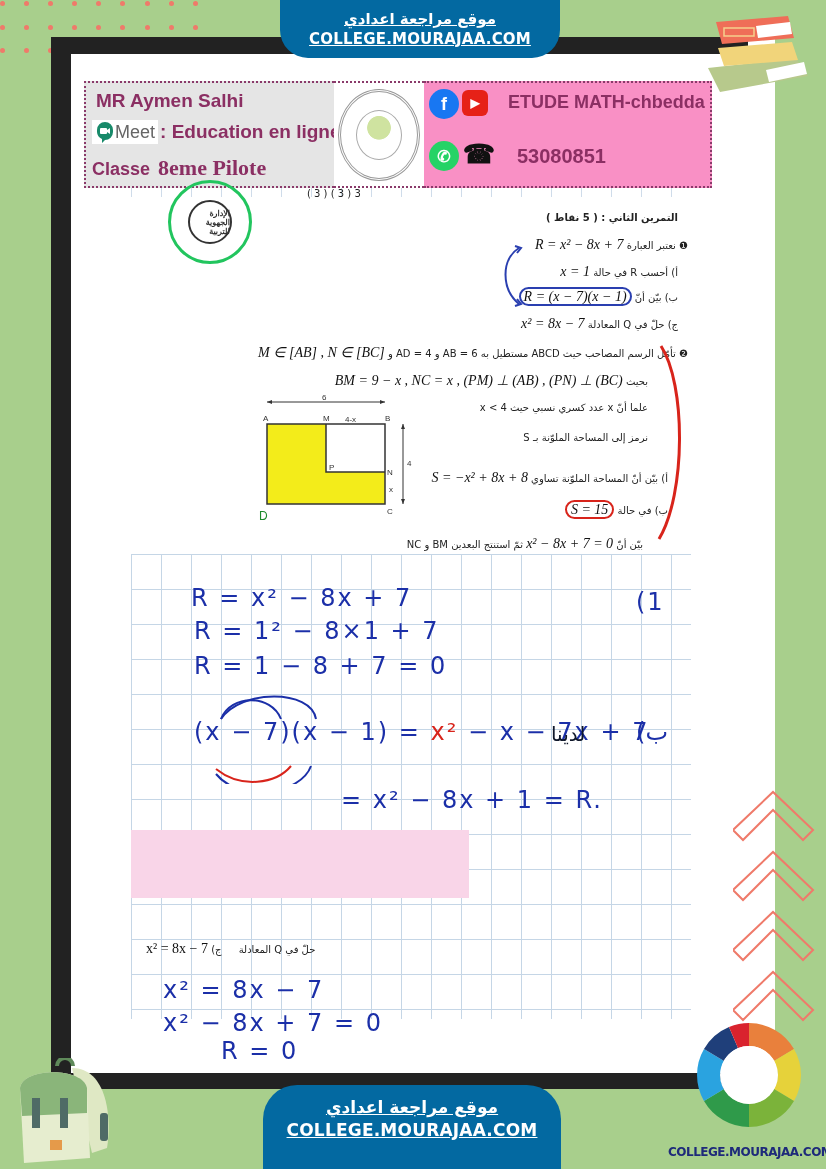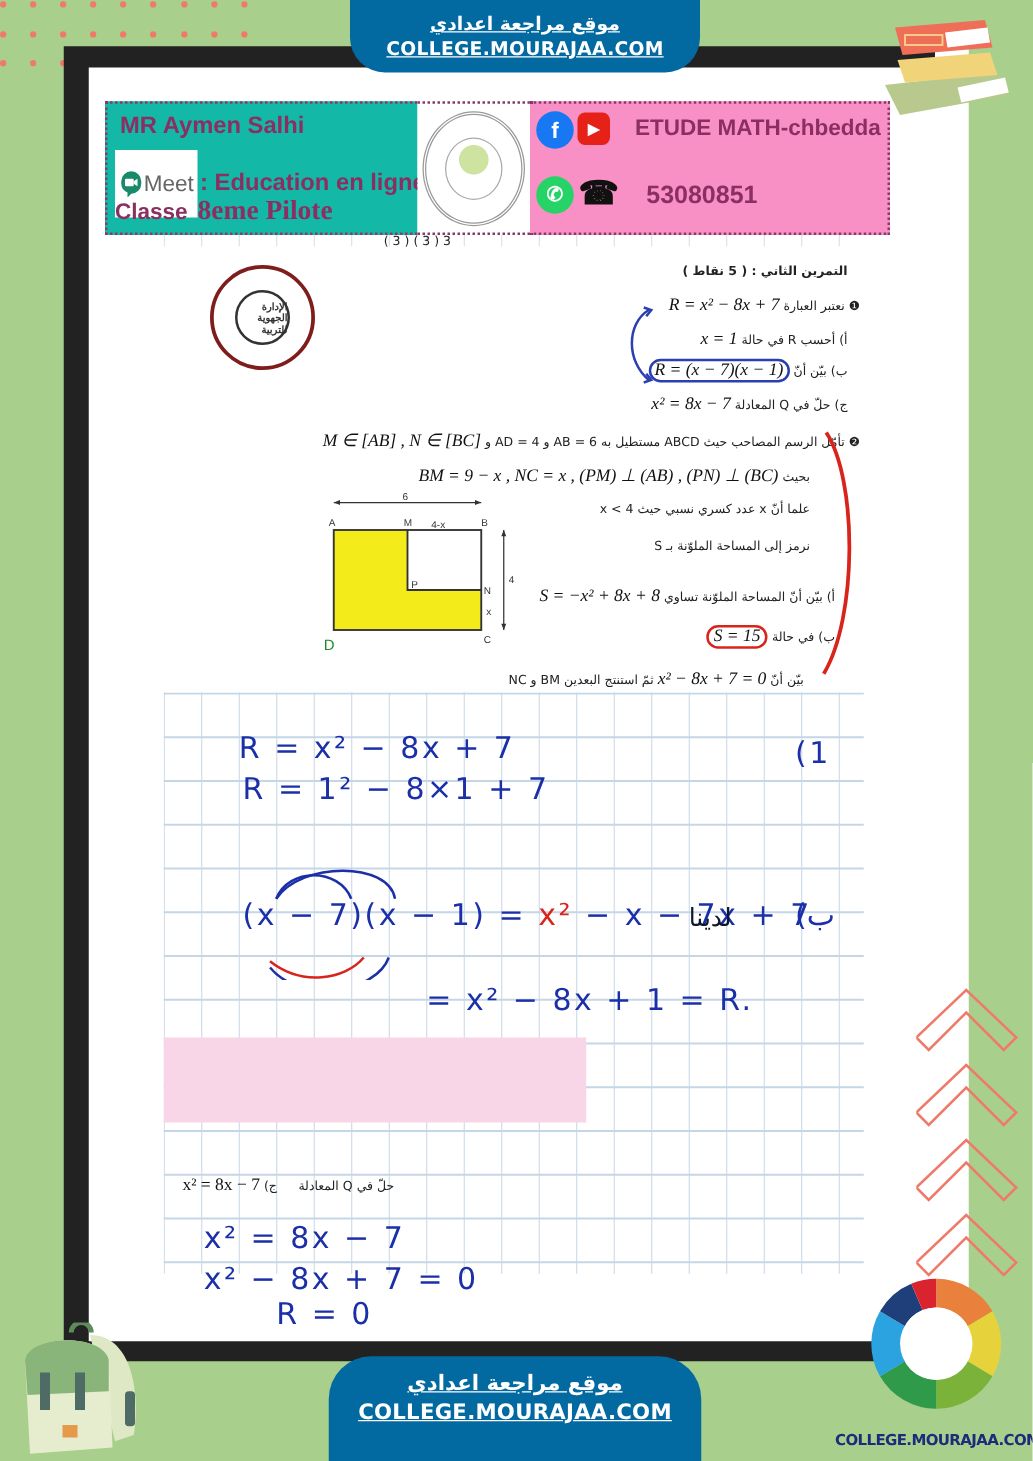--- a/index.html
+++ b/index.html
@@ -18,44 +18,44 @@
   
   .banner { position: absolute; background: #0369a1; color: #fff; text-align: center; font-family: "DejaVu Sans", sans-serif; font-weight: bold; }
   .banner-top { left: 280px; top: 0; width: 280px; height: 58px; border-radius: 0 0 28px 28px; padding-top: 9px; }
   .banner-bottom { left: 263px; top: 1085px; width: 298px; height: 84px; border-radius: 34px 34px 0 0; padding-top: 11px; }
   .banner .ar { font-size: 15px; text-decoration: underline; line-height: 20px; direction: rtl; }
   .banner .en { font-size: 15px; text-decoration: underline; line-height: 20px; letter-spacing: 0.2px; }
   .banner-bottom .ar, .banner-bottom .en { font-size: 17px; line-height: 23px; }
 
   
   .header-card { position: absolute; left: 13px; top: 27px; width: 628px; height: 107px; }
-  .hc-left { position: absolute; left: 0; top: 0; width: 250px; height: 107px; background: #14b8a6; border: 2px dotted #8a3a6a; border-right: none; }
+  .hc-left { position: absolute; left: 0; top: 0; width: 250px; height: 107px; background: #e5e5e5; border: 2px dotted #8a3a6a; border-right: none; }
   .hc-right { position: absolute; left: 340px; top: 0; width: 288px; height: 107px; background: #f990c5; border: 2px dotted #8a3a6a; border-left: none; }
   .hc-mid { position: absolute; left: 250px; top: 0; width: 90px; height: 107px; background: #fff; border-top: 2px dotted #8a3a6a; border-bottom: 2px dotted #8a3a6a; }
   .hc-text { position: absolute; color: #8b2f63; font-weight: bold; white-space: nowrap; }
   .name { left: 10px; top: 7px; font-size: 19px; }
   .meet-row { left: 6px; top: 37px; font-size: 19px; display: flex; align-items: center; }
-  .meet-box { background: #fff; display: flex; align-items: center; padding: 16px 3px; margin-right: 2px; }
+  .meet-box { background: #fff; display: flex; align-items: center; padding: 1px 3px; margin-right: 2px; }
   .meet-label { color: #666; font-weight: normal; font-size: 18px; }
   .classe { left: 6px; top: 72px; font-size: 18px; }
   .classe .lvl { font-family: "Liberation Serif", serif; font-size: 22px; margin-left: 8px; }
   .etude { left: 84px; top: 9px; font-size: 18px; }
   .phone { left: 93px; top: 62px; font-size: 20px; }
   .seal { position: absolute; left: 4px; top: 6px; width: 82px; height: 92px; border-radius: 50%; border: 3px double #999; display:flex; align-items:center; justify-content:center; }
   .seal-inner { width: 46px; height: 50px; border-radius: 50%; border: 1px solid #aaa; background: radial-gradient(circle at 50% 35%, #cfe3a0 0 30%, #fff 32%); }
   .social { position: absolute; width: 30px; height: 30px; border-radius: 6px; display:flex; align-items:center; justify-content:center; color:#fff; font-weight:bold; font-size: 18px; }
   .fb { left: 5px; top: 6px; background: #1877f2; border-radius: 50%; }
   .yt { left: 38px; top: 7px; background: #e62117; width: 26px; height: 26px; font-size: 12px; }
   .wa { left: 5px; top: 58px; background: #25d366; border-radius: 50%; font-size: 16px; }
   .ph { left: 40px; top: 56px; background: transparent; color: #111; font-size: 26px; }
   .grid-strip { position: absolute; left: 60px; top: 134px; width: 560px; height: 9px;
     background-image: linear-gradient(to right, #cfdcea 1px, transparent 1px); background-size: 30px 9px; }
   .ar-line { position: absolute; direction: rtl; font-family: "DejaVu Sans", sans-serif; font-size: 10px; color: #222; white-space: nowrap; }
   .math { font-family: "Liberation Serif", serif; font-style: italic; font-size: 14px; color: #111; direction: ltr; unicode-bidi: embed; }
-  .stamp { position: absolute; left: 97px; top: 158px; width: 84px; height: 84px; border-radius: 50%; border: 3px solid #7f1d1d; display:flex; align-items:center; justify-content:center; }
+  .stamp { position: absolute; left: 97px; top: 126px; width: 84px; height: 84px; border-radius: 50%; border: 3px solid #22c55e; display:flex; align-items:center; justify-content:center; }
   .stamp-inner { width: 44px; height: 44px; border-radius: 50%; border: 2px solid #333; font-size: 8px; display:flex; align-items:center; justify-content:center; color:#333; font-weight:bold; direction: rtl; }
 
   .diagram { position: absolute; left: 186px; top: 340px; width: 160px; height: 140px; }
 
   
   .notebook { position: absolute; left: 60px; top: 500px; width: 560px; height: 465px;
     background-image: linear-gradient(to right, #c5d6e6 1px, transparent 1px), linear-gradient(to bottom, #c5d6e6 1.5px, transparent 1.5px);
     background-size: 30px 35px; background-color: #fff; }
   .pink-band { position: absolute; left: 60px; top: 776px; width: 338px; height: 68px; background: #f9d5e8; }
   .hw { position: absolute; color: #1b2fa8; font-family: "DejaVu Sans", sans-serif; font-size: 24px; white-space: nowrap; letter-spacing: 2px; }
@@ -219,20 +219,21 @@
       </g>
       <text x="2" y="126" font-size="12" fill="#1c8a2a" font-family="Liberation Sans, sans-serif">D</text>
     </svg>
   </div>
 
   <div class="notebook"></div>
   <div class="pink-band"></div>
 
   <div class="hw" style="left:120px;top:530px">R = x² − 8x + 7</div>
   <div class="hw" style="left:123px;top:563px">R = 1² − 8×1 + 7</div>
+  <div class="hw" style="left:123px;top:598px">R = 1 − 8 + 7 = 0</div>
   <div class="hw" style="left:565px;top:534px">(1</div>
 
   <div class="hw" style="left:123px;top:664px">
     <span>(x − 7)(x − 1) =</span>
     <span class="red">x²</span>
     <span>− x − 7x + 7</span>
   </div>
   <svg style="position:absolute;left:130px;top:640px" width="130" height="90">
     <path d="M20 25 C30 0 70 0 80 25" stroke="#1b2fa8" stroke-width="2" fill="none"></path>
     <path d="M20 25 C40 -5 110 -5 115 25" stroke="#1b2fa8" stroke-width="2" fill="none"></path>

